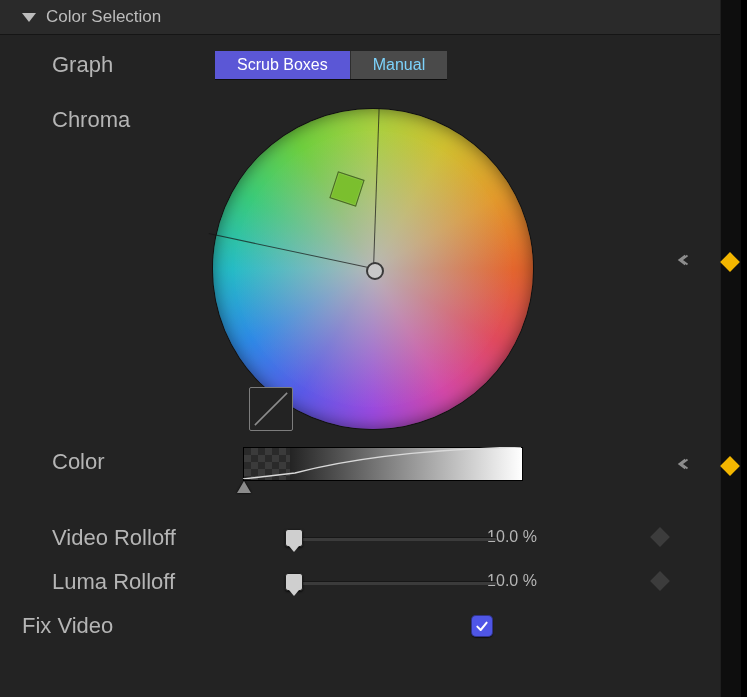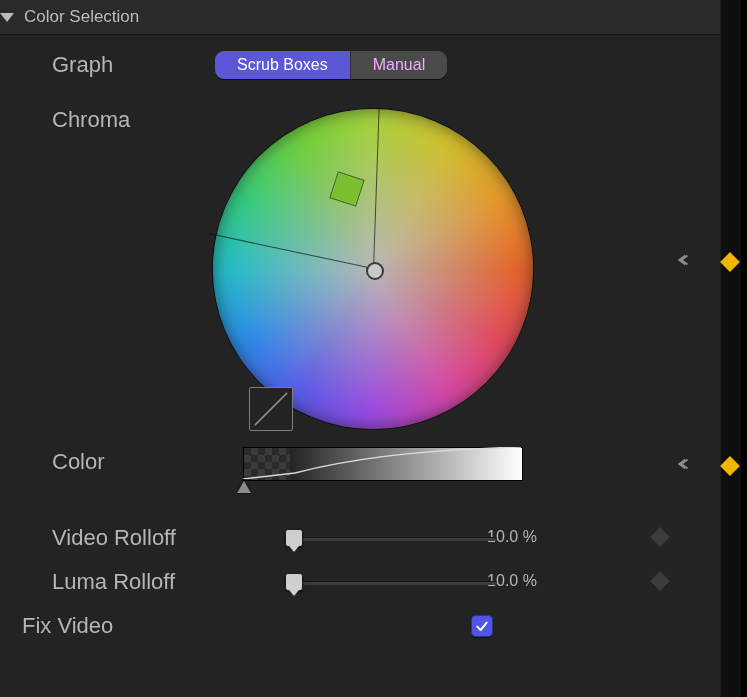--- a/index.html
+++ b/index.html
@@ -33,20 +33,21 @@
     background:var(--scroll);
   }
   .scrollbar-right{
     position:absolute;right:0;top:0;width:6px;height:697px;background:#000;
   }
 
   
   .section-header{
     display:flex;align-items:center;
     height:34px;
+    padding-left:22px;
     border-bottom:1px solid #151515;
     background:#2a2a2a;
   }
   .disclosure{
     width:0;height:0;
     border-left:7px solid transparent;
     border-right:7px solid transparent;
     border-top:9px solid #bcbcbc;
     margin-right:10px;
   }
@@ -74,26 +75,26 @@
   }
   .kf-col{
     flex:none;width:120px;
     display:flex;align-items:center;justify-content:flex-end;gap:28px;
     padding-top:4px;padding-right:16px;
   }
 
   
   .segmented{
     display:inline-flex;height:28px;margin-top:6px;margin-left:8px;
-    border-radius:9px;overflow:hidden;
+    border-radius:0;overflow:hidden;
     box-shadow:0 1px 0 rgba(0,0,0,.6), inset 0 1px 0 rgba(255,255,255,.04);
   }
   .seg{
     display:flex;align-items:center;justify-content:center;
-    padding:0 22px;font-size:16px;color:#f0abfc;
+    padding:0 22px;font-size:16px;color:#7dd3fc;
     background:var(--seg-off);
     cursor:default;
   }
   .seg.active{background:var(--accent);color:#fff;}
   .seg + .seg{border-left:1px solid #2e2e2e;}
 
   
   .wheel-wrap{
     position:relative;width:320px;height:320px;margin-top:8px;margin-left:6px;
   }

